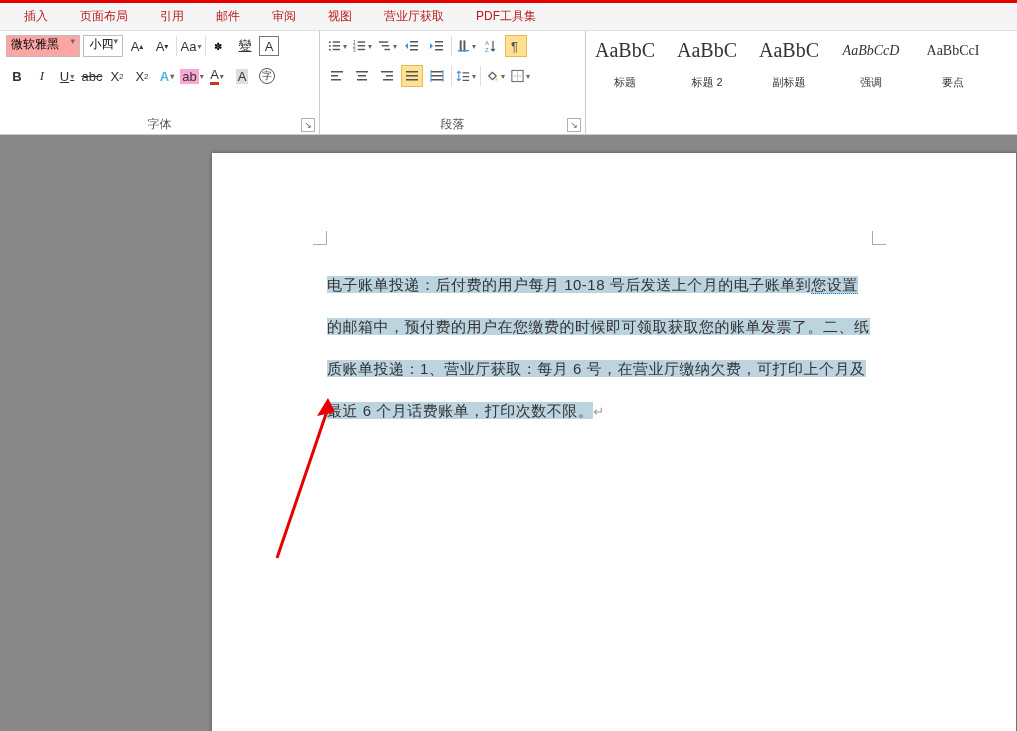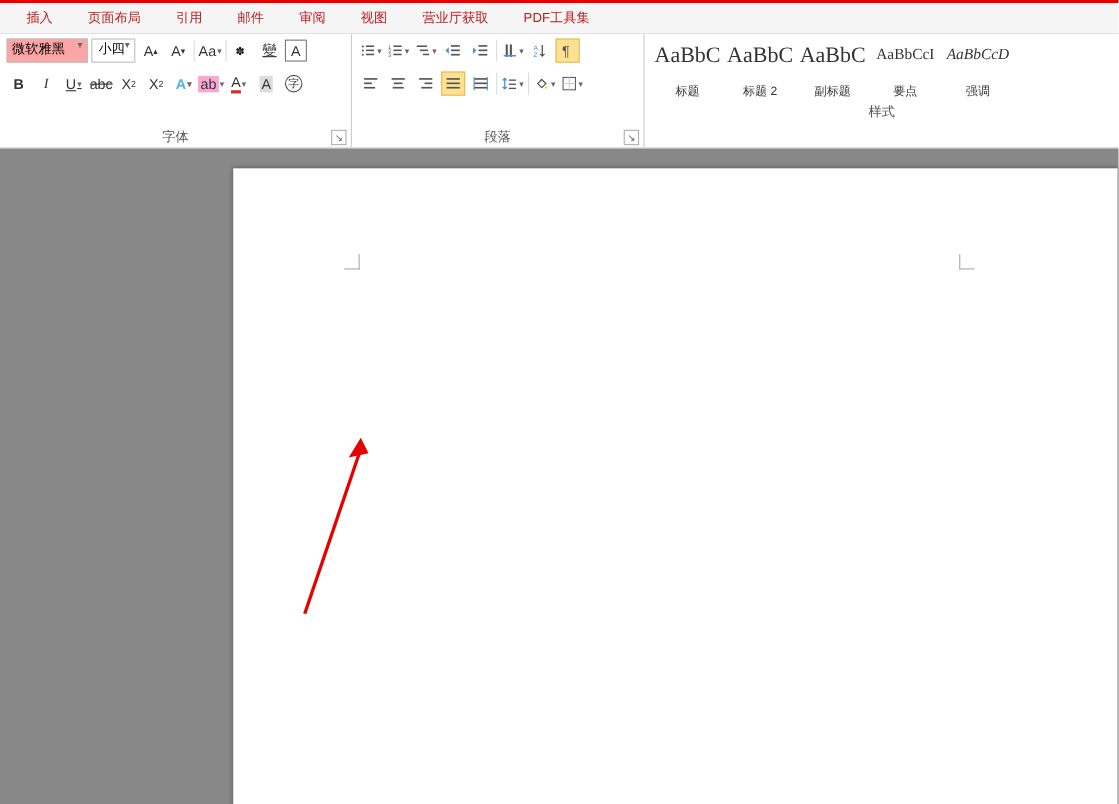--- a/index.html
+++ b/index.html
@@ -92,21 +92,21 @@
 
   .font-row2 { display: flex; gap: 3px; align-items: center; margin-top: 4px; }
 
   
   .para-row1 { display: flex; gap: 3px; align-items: center; }
   .para-row2 { display: flex; gap: 3px; align-items: center; margin-top: 4px; }
   .highlighted { border: 1px solid #e6b85e; background: #ffe18f; }
 
   
   .styles-body {
-    display: flex; align-items: center; padding: 4px 6px 0 6px; gap: 0;
+    display: flex; align-items: center; padding: 4px 6px 0 6px; gap: 16px;
   }
   .style-card {
     width: 66px; height: 58px; display: flex; flex-direction: column;
     align-items: center; justify-content: center; cursor: pointer;
     border: 1px solid transparent; padding: 2px;
   }
   .style-preview { font-family: "SimSun", serif; font-size: 20px; color: #333; height: 30px; display: flex; align-items: center; white-space: nowrap; }
   .style-name { font-size: 11px; color: #333; margin-top: 12px; }
 
   .canvas-wrap {
@@ -372,38 +372,41 @@
         </div>
         <div class="style-card">
           <div class="style-preview" style="font-weight: normal; font-size: 20px; font-style: normal;">AaBbC</div>
           <div class="style-name">标题 2</div>
         </div>
         <div class="style-card">
           <div class="style-preview" style="font-weight: normal; font-size: 20px; font-style: normal;">AaBbC</div>
           <div class="style-name">副标题</div>
         </div>
         <div class="style-card">
+          <div class="style-preview" style="font-weight: normal; font-size: 14px; font-style: italic;">AaBbCcD</div>
+          <div class="style-name">强调</div>
+        </div>
+        <div class="style-card">
           <div class="style-preview" style="font-weight: normal; font-size: 14px; font-style: normal;">AaBbCcI</div>
           <div class="style-name">要点</div>
         </div>
-        <div class="style-card">
-          <div class="style-preview" style="font-weight: normal; font-size: 14px; font-style: italic;">AaBbCcD</div>
-          <div class="style-name">强调</div>
-        </div>
       </div>
-    <div class="group-label">
-      <span>样式</span>
-    </div>
   </div>
 
 </div>
 
 <div class="canvas-wrap">
   <div class="page">
     <div class="corner-tl"></div>
     <div class="corner-tr"></div>
+    <div class="doc-text">
+      <span class="sel">电子账单投递：后付费的用户每月 10-18 号后发送上个月的电子账单到</span><span class="sel squiggle">您设置</span><br>
+      <span class="sel">的邮箱中，预付费的用户在您缴费的时候即可领取获取您的账单发票了。二、纸</span><br>
+      <span class="sel">质账单投递：1、营业厅获取：每月 6 号，在营业厅缴纳欠费，可打印上个月及</span><br>
+      <span class="sel">最近 6 个月话费账单，打印次数不限。</span><span class="pilcrow">↵</span>
+    </div>
   </div>
 </div>
 
 <svg class="arrow-svg" viewBox="0 0 62 163">
   <line x1="4" y1="160" x2="55" y2="10" stroke="#e60000" stroke-width="3"></line>
   <polygon points="55,0 44,18 62,14" fill="#e60000"></polygon>
 </svg>
 
 </body></html>

